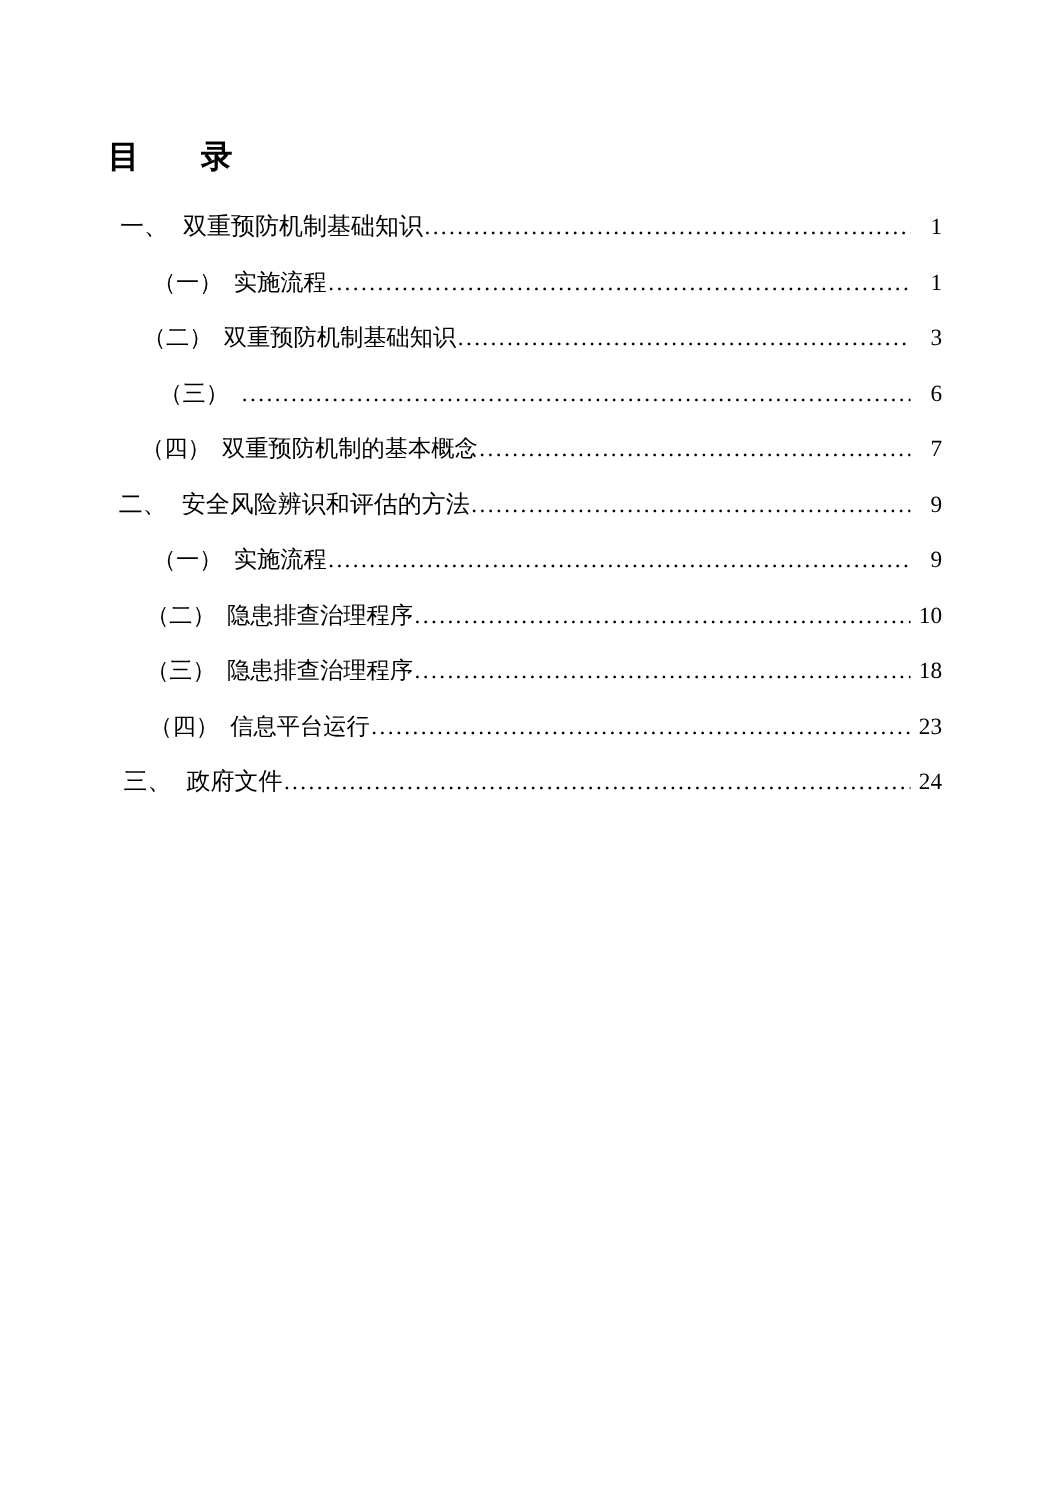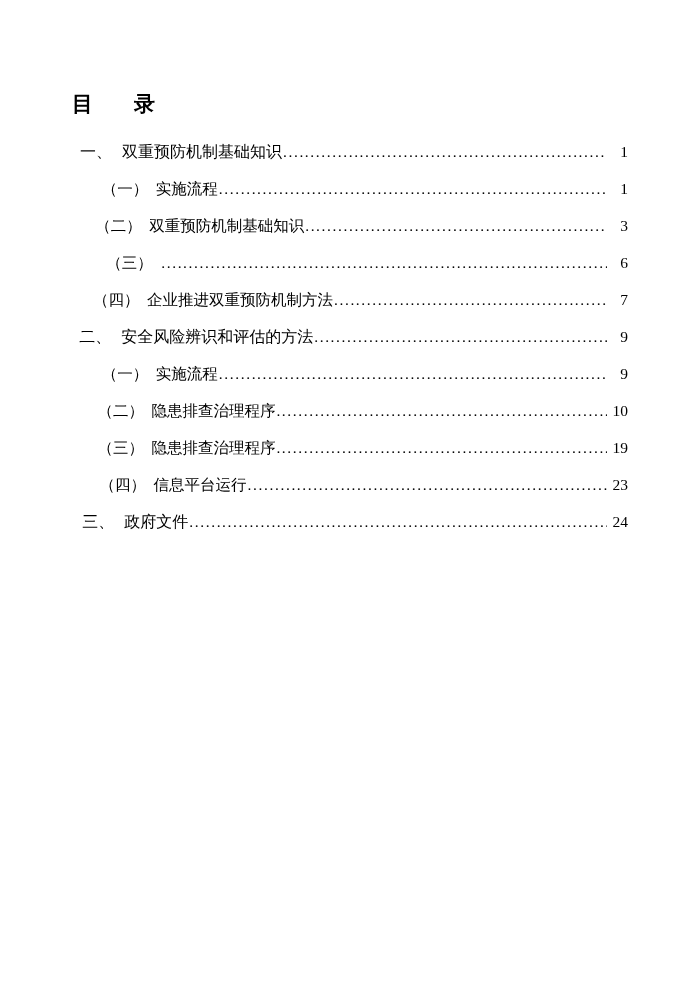--- a/index.html
+++ b/index.html
@@ -113,21 +113,21 @@
       </li>
       <li class="toc-entry lvl2">
         <span class="indent"></span>
         <span class="num">（三）</span>
         <span class="leader">.......................................................................................................................</span>
         <span class="pageno">6</span>
       </li>
       <li class="toc-entry lvl2">
         <span class="indent"></span>
         <span class="num">（四）</span>
-        <span class="label">企业推进双重预防机制方法</span>
+        <span class="label">双重预防机制的基本概念</span>
         <span class="leader">.......................................................................................................................</span>
         <span class="pageno">7</span>
       </li>
       <li class="toc-entry lvl1">
         <span class="indent"></span>
         <span class="num">二、</span>
         <span class="label">安全风险辨识和评估的方法</span>
         <span class="leader">.......................................................................................................................</span>
         <span class="pageno">9</span>
       </li>
@@ -143,21 +143,21 @@
         <span class="num">（二）</span>
         <span class="label">隐患排查治理程序</span>
         <span class="leader">.......................................................................................................................</span>
         <span class="pageno">10</span>
       </li>
       <li class="toc-entry lvl2">
         <span class="indent"></span>
         <span class="num">（三）</span>
         <span class="label">隐患排查治理程序</span>
         <span class="leader">.......................................................................................................................</span>
-        <span class="pageno">19</span>
+        <span class="pageno">18</span>
       </li>
       <li class="toc-entry lvl2">
         <span class="indent"></span>
         <span class="num">（四）</span>
         <span class="label">信息平台运行</span>
         <span class="leader">.......................................................................................................................</span>
         <span class="pageno">23</span>
       </li>
       <li class="toc-entry lvl1">
         <span class="indent"></span>

